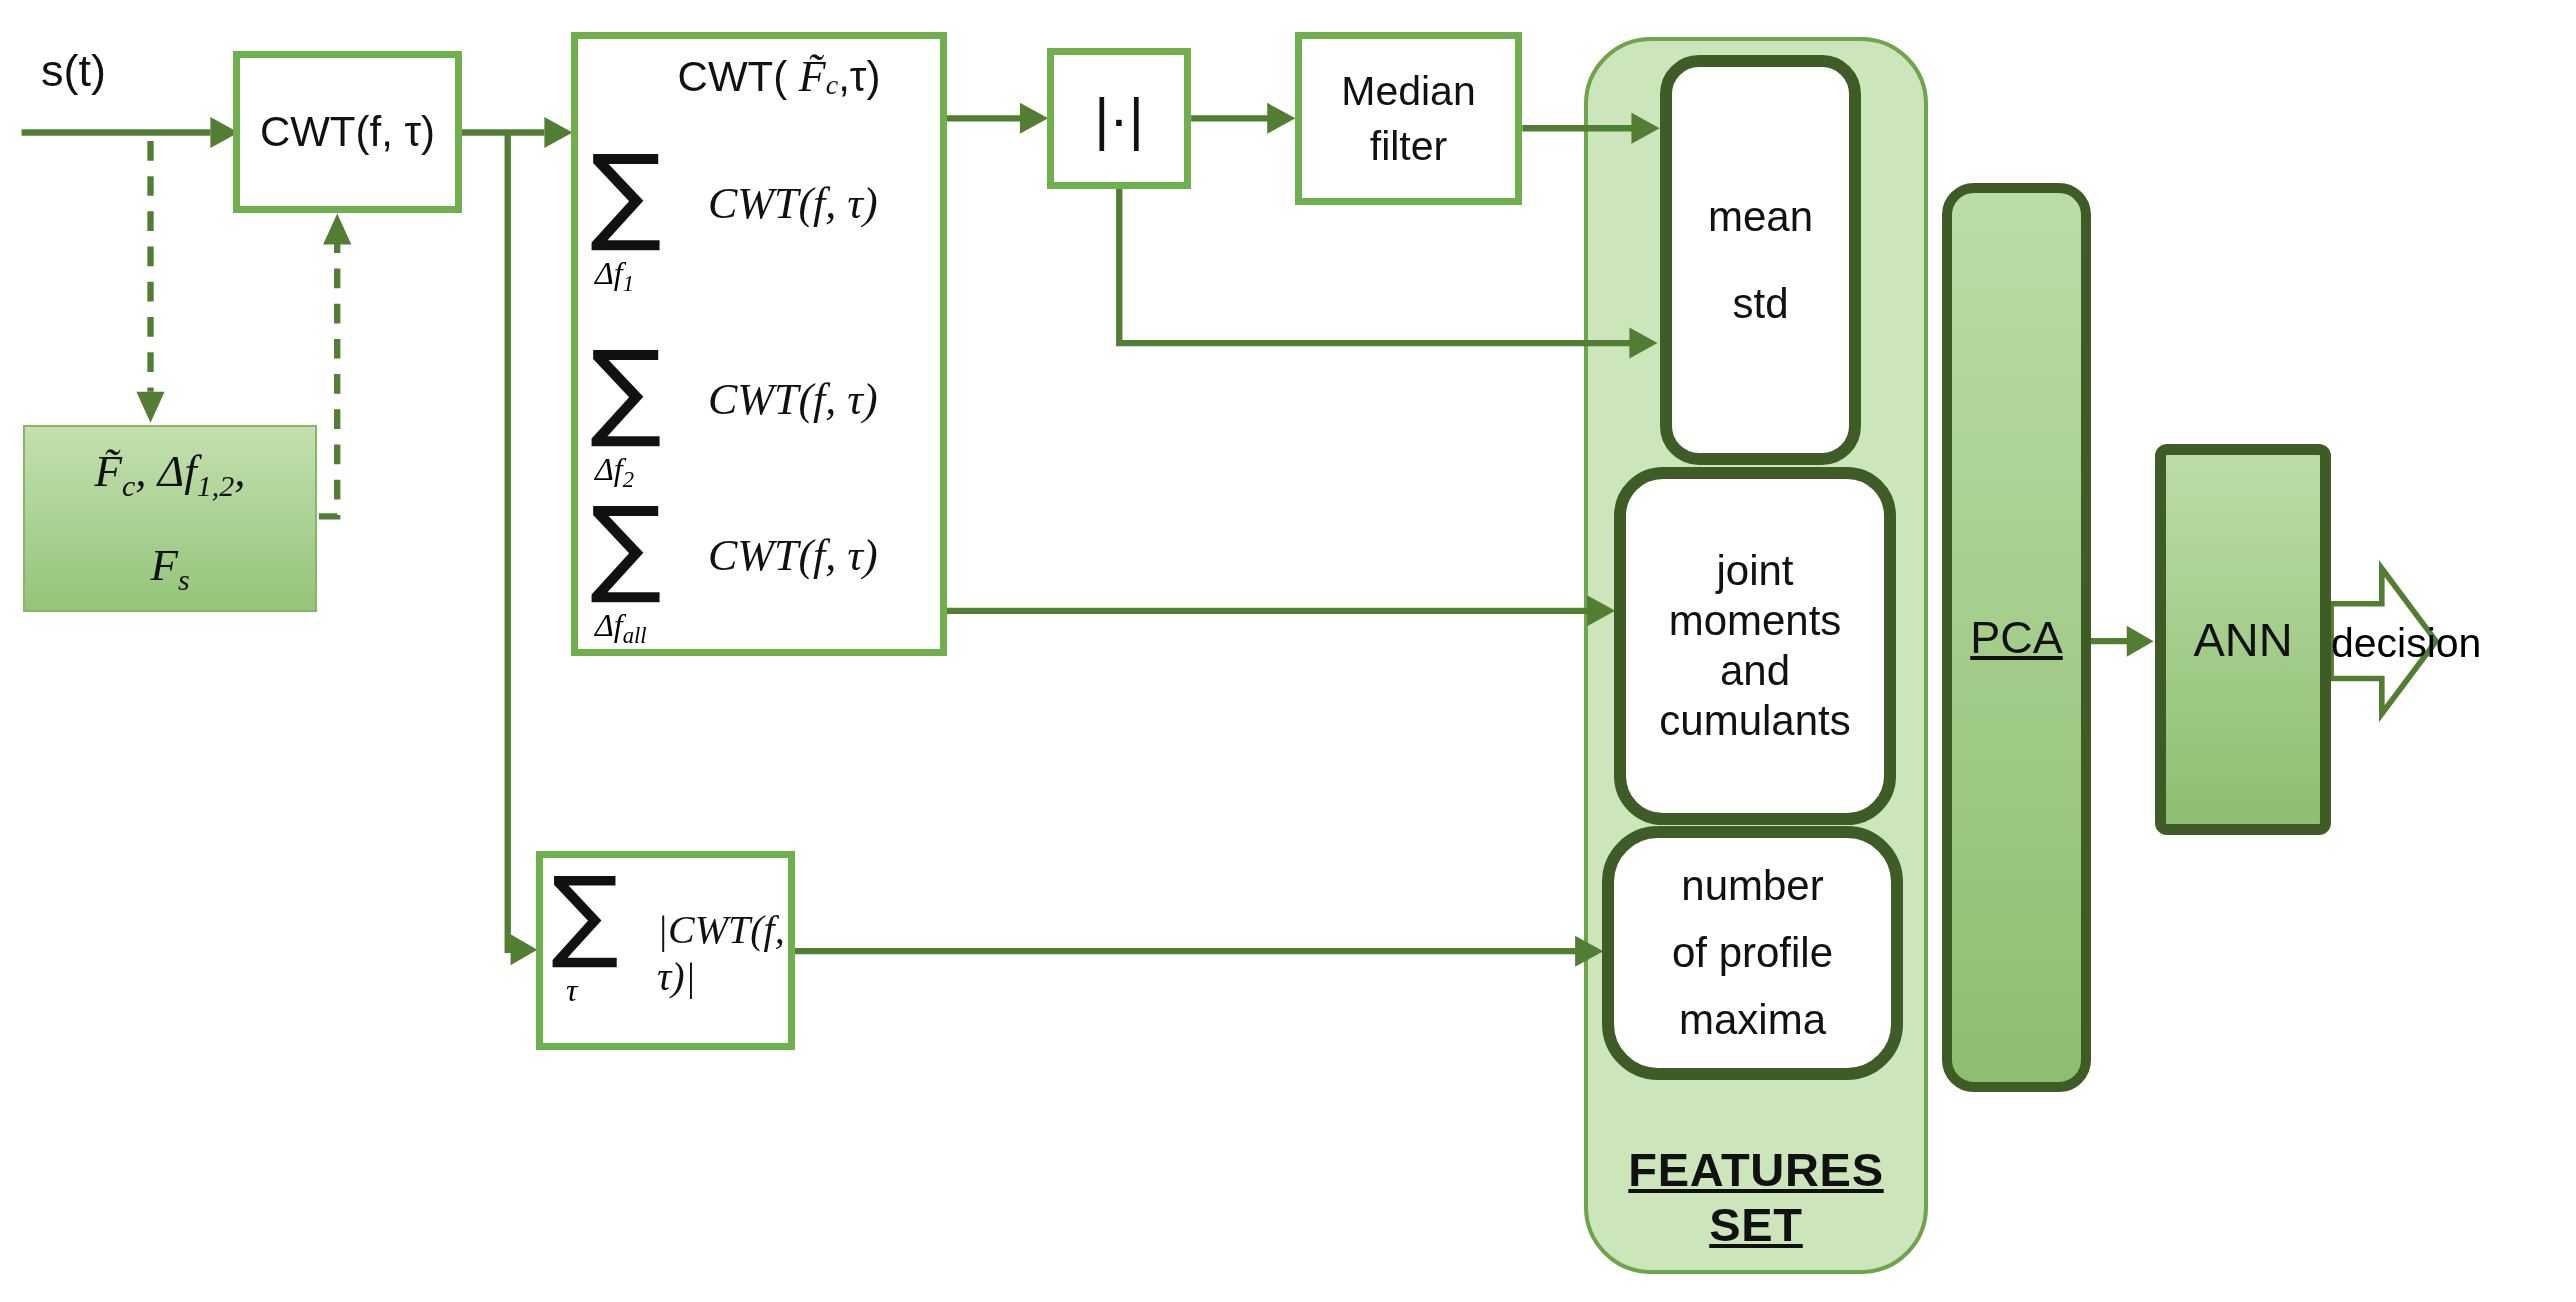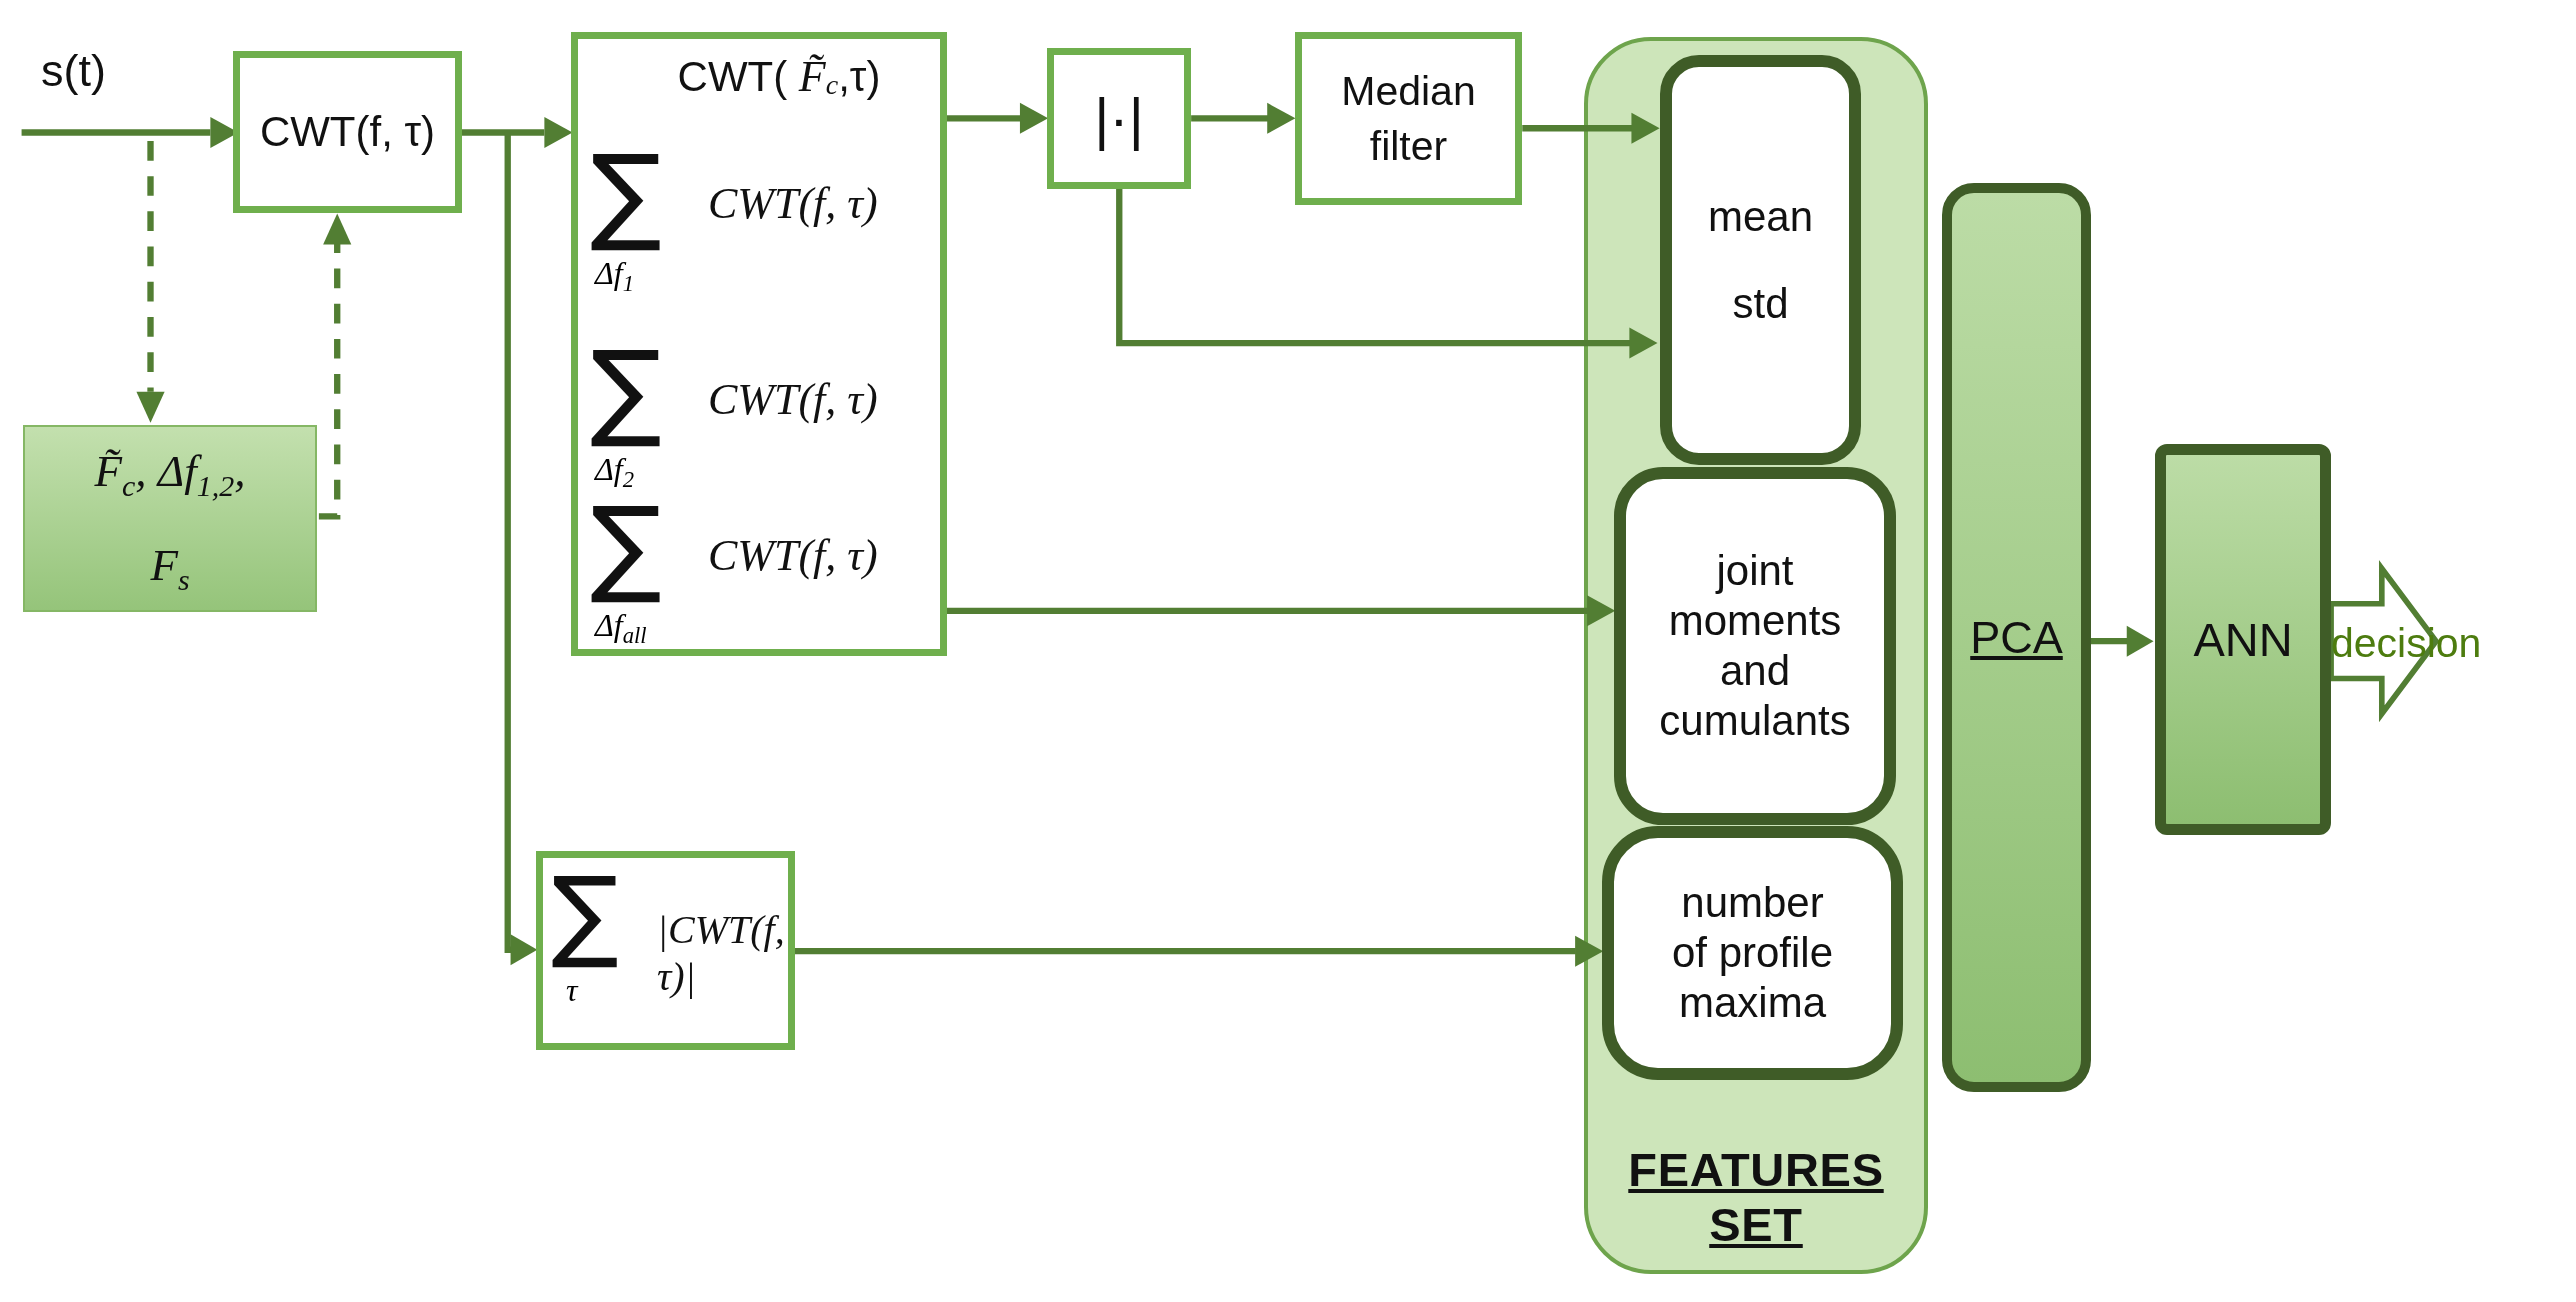--- a/index.html
+++ b/index.html
@@ -24,21 +24,21 @@
         border:2.1px solid #85b765;display:flex;flex-direction:column;
         align-items:center;justify-content:center;text-align:center;}
   
   .t-sans60{font-size:42px;color:#111;}
   .t-sans58{font-size:41px;line-height:1.32;color:#111;}
   .t-abs{font-size:58px;color:#111;font-weight:400;}
   .t-serifit{font-family:"Liberation Serif",serif;font-style:italic;color:#111;}
   .t-bold{font-weight:bold;font-size:47px;color:#111;letter-spacing:0.7px;text-decoration:underline;}
   .sigma{font-family:"DejaVu Sans",sans-serif;font-style:normal;color:#111;line-height:1;}
   .fs-lines{font-size:42px;line-height:1;}
-  .decision-label{font-size:41px;color:#4d7c0f;}
+  .decision-label{font-size:41px;color:#000000;}
   .ssub{font-family:"Liberation Serif",serif;font-style:italic;}
 </style>
 </head>
 <body>
 
 <div class="canvas">
 
   <div class="abspos fcontainer layer" style="left:1584px;top:37px;width:344px;height:1237px;z-index:1;"></div>
 
   <svg class="layer wires" width="2576" height="1302" viewBox="0 0 3655 1848">
@@ -148,21 +148,21 @@
       <div class="fs-lines">std</div>
     </div>
 
     <div class="abspos wbox" style="left:1614px;top:467px;width:282px;height:358px;border-radius:49px;gap:8px;">
       <div class="fs-lines">joint</div>
       <div class="fs-lines">moments</div>
       <div class="fs-lines">and</div>
       <div class="fs-lines">cumulants</div>
     </div>
 
-    <div class="abspos wbox" style="left:1602px;top:826px;width:301px;height:254px;border-radius:56px;gap:8px;">
+    <div class="abspos wbox" style="left:1602px;top:826px;width:301px;height:254px;border-radius:56px;gap:25px;">
       <div class="fs-lines">number</div>
       <div class="fs-lines">of profile</div>
       <div class="fs-lines">maxima</div>
     </div>
 
     <div class="abspos t-bold" style="left:1584px;top:1142px;width:344px;text-align:center;">FEATURES SET</div>
 
     <div class="abspos grad" style="left:1942px;top:183px;width:149px;height:909px;border-radius:32px;">
       <span class="t-sans60" style="font-size:45px;text-decoration:underline;">PCA</span>
     </div>

